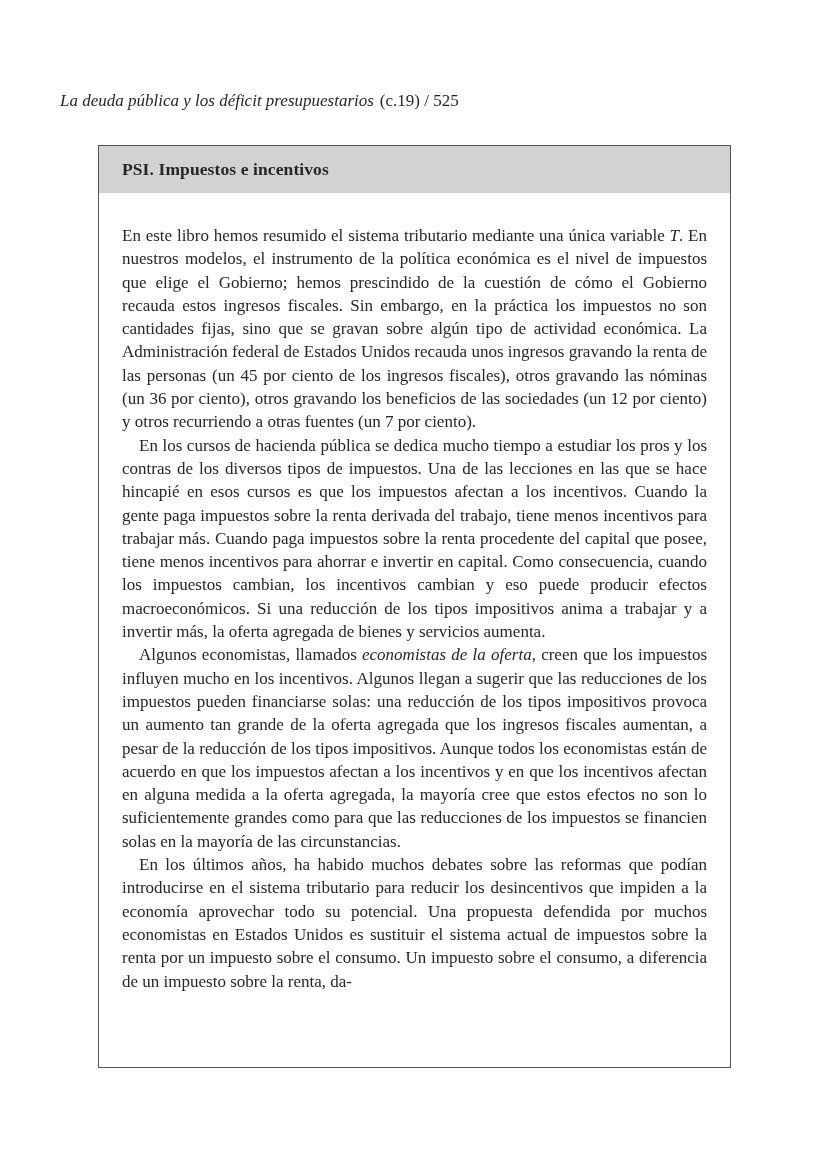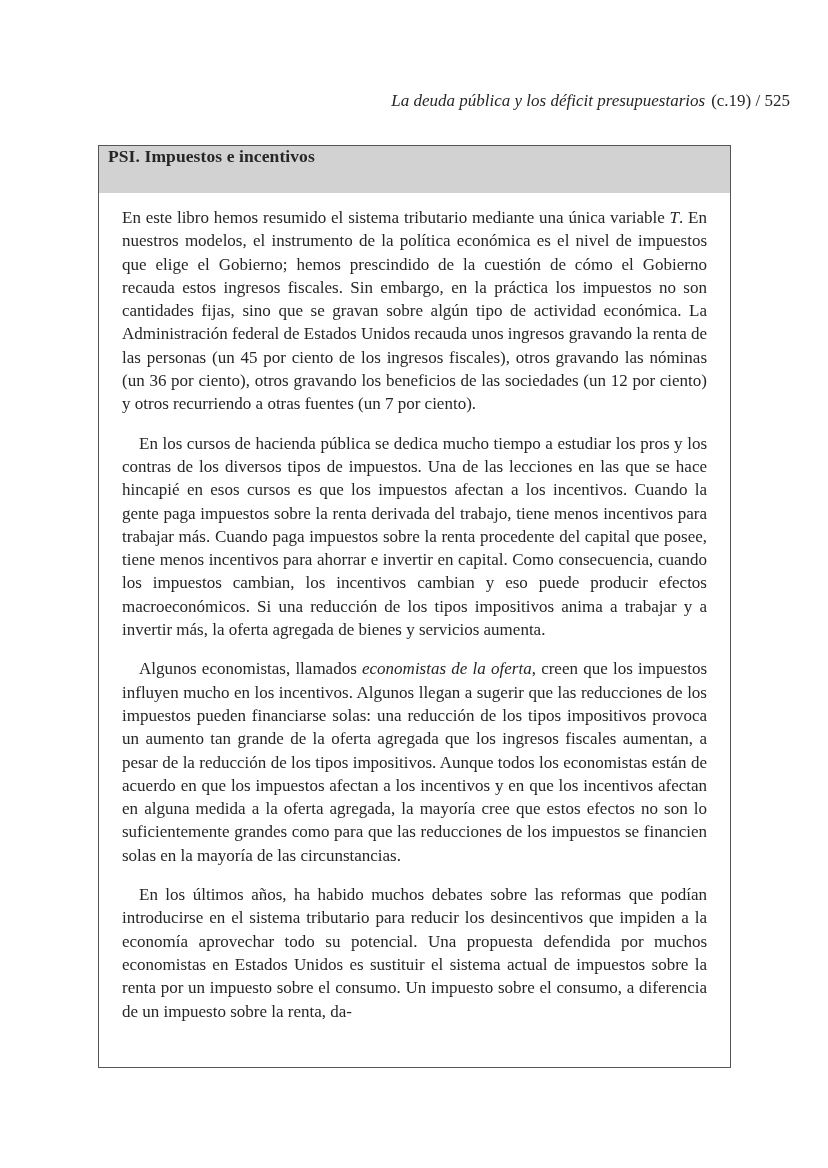--- a/index.html
+++ b/index.html
@@ -12,55 +12,55 @@
     width:828px;height:1168px;
     background:#ffffff;
     position:relative;
     font-family:"Liberation Serif", serif;
     color:var(--text);
     overflow:hidden;
   }
   .running-head{
     position:absolute;
     top:91px;left:60px;right:38px;
-    display:flex;justify-content:flex-end;gap:6px;
+    display:flex;justify-content:flex-start;gap:6px;
     font-size:17px;
     white-space:nowrap;
   }
   .rh-title{font-style:italic;}
   .psi-box{
     position:absolute;
     left:98px;top:145px;
     width:633px;height:923px;
     box-sizing:border-box;
     border:1.5px solid var(--border);
     background:#ffffff;
   }
   .psi-band{
     background:var(--band);
     height:47px;
-    display:flex;align-items:flex-start;
-    padding-left:9px;
+    display:flex;align-items:center;
+    padding-left:23px;
     box-sizing:border-box;
   }
   .psi-band .band-title{
     font-weight:bold;
     font-size:17.5px;
     letter-spacing:0.1px;
   }
   .psi-body{
-    padding:13px 23px 0 23px;
+    padding:31px 23px 0 23px;
     font-size:17px;
     line-height:23.3px;
     text-align:justify;
     hyphens:auto;
     -webkit-hyphens:auto;
   }
   .psi-body p{margin:0;}
-  .psi-body p.indent{text-indent:17px;margin-top:16px;}
+  .psi-body p.indent{text-indent:17px;}
   .it{font-style:italic;}
 </style>
 </head>
 <body>
 
 <header class="running-head">
   <span class="rh-title">La deuda pública y los déficit presupuestarios</span>
   <span class="rh-suffix">(c.19) / 525</span>
 </header>
 

